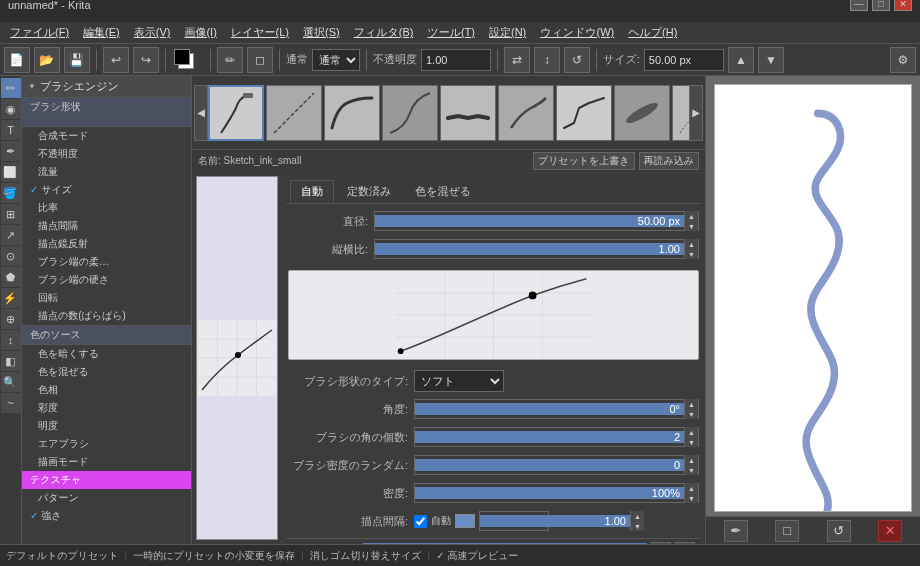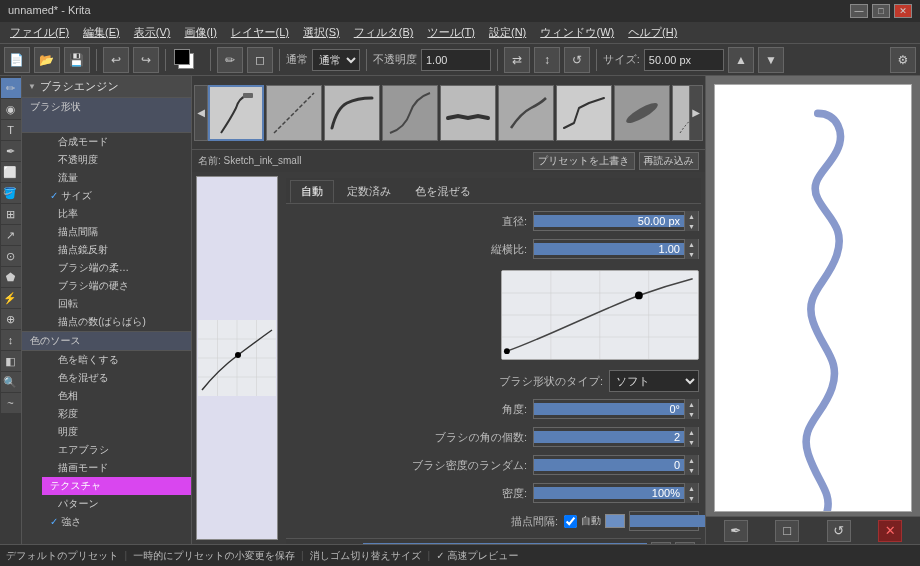--- a/index.html
+++ b/index.html
@@ -11,23 +11,23 @@
       font-size: 11px;
       background: #3c3c3c;
       color: #ddd;
     }
 
     
     .title-bar {
       background: #2d2d2d;
       height: 22px;
       display: flex;
-      align-items: flex-start;
+      align-items: flex-end;
       justify-content: space-between;
-      padding: 4px 8px;
+      padding: 11px 8px;
       color: #ccc;
       font-size: 11px;
     }
     .title-bar-buttons { display: flex; gap: 4px; }
     .title-btn {
       width: 18px; height: 14px;
       background: #555; border: 1px solid #888;
       display: flex; align-items: center; justify-content: center;
       font-size: 9px; color: #ccc; cursor: pointer;
     }
@@ -127,21 +127,20 @@
       cursor: pointer;
     }
     .bs-item {
       padding: 2px 6px 2px 16px;
       font-size: 10px;
       color: #ccc;
       cursor: pointer;
       white-space: nowrap;
       overflow: hidden;
       text-overflow: ellipsis;
-      margin-left: 20px;
     }
     .bs-item.active { background: #5a7fb5; color: #fff; }
     .be-tabs {
       display: flex;
       background: #3a3a3a;
       border-bottom: 1px solid #555;
       padding: 2px 4px 0;
       gap: 2px;
     }
     .be-tab {
@@ -456,21 +455,21 @@
 
     <div class="center-panel">
 
       <div class="panel-header">
         <span class="panel-triangle">▼</span>
         <span>ブラシエンジン</span>
       </div>
 
       <div style="flex:1;overflow-y:auto;background:#3c3c3c;">
 
-        <div style="background:#4a5060;padding:2px 6px 18px 8px;font-size:10px;color:#ccc;cursor:pointer;border-bottom:1px solid #555;">ブラシ形状</div>
+        <div style="background:#4a5060;padding:2px 6px 12px 8px;font-size:10px;color:#ccc;cursor:pointer;border-bottom:1px solid #555;">ブラシ形状</div>
         <div class="bs-item">合成モード</div>
         <div class="bs-item">不透明度</div>
         <div class="bs-item">流量</div>
         <div class="bs-item bs-item-checked" style="padding:2px 6px 2px 8px;font-size:10px;color:#ccc;cursor:pointer;"><span style="color:#5af;">✓ </span>サイズ</div>
         <div class="bs-item">比率</div>
         <div class="bs-item">描点間隔</div>
         <div class="bs-item">描点鏡反射</div>
         <div class="bs-item">ブラシ端の柔…</div>
         <div class="bs-item">ブラシ端の硬さ</div>
         <div class="bs-item">回転</div>
@@ -579,21 +578,21 @@
         </div>
 
         <div style="flex:1;overflow-y:auto;padding:6px 4px;">
 
           <div class="be-tabs">
             <div class="be-tab active">自動</div>
             <div class="be-tab">定数済み</div>
             <div class="be-tab">色を混ぜる</div>
           </div>
 
-          <div style="padding:6px 2px;display:flex;flex-direction:column;gap:6px;align-items:flex-end;">
+          <div style="padding:6px 2px;display:flex;flex-direction:column;gap:6px;">
 
             <div class="be-row">
               <span class="be-label">直径:</span>
               <div class="row-with-arrows" style="flex:1;">
                 <input class="val-field" type="text" value="50.00 px" style="">
                 <div class="arr-side">
                   <button class="arr-btn">▲</button>
                   <button class="arr-btn">▼</button>
                 </div>
               </div>

